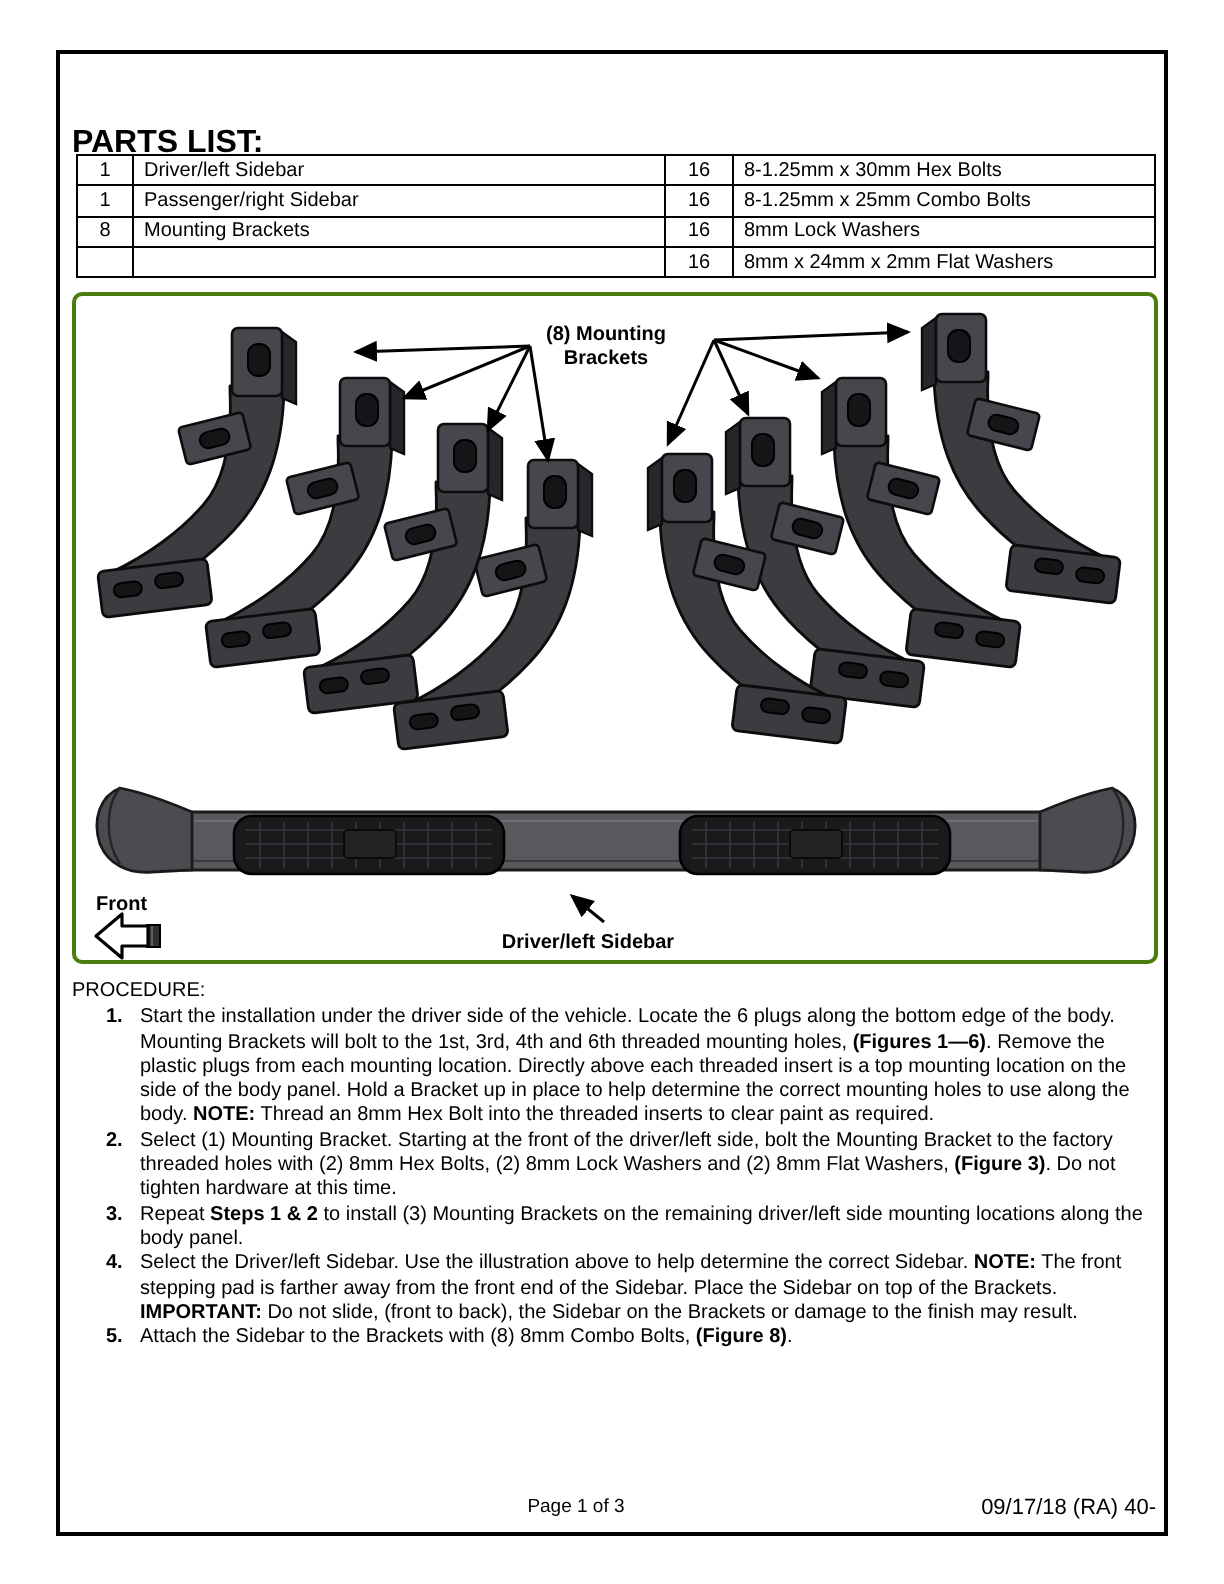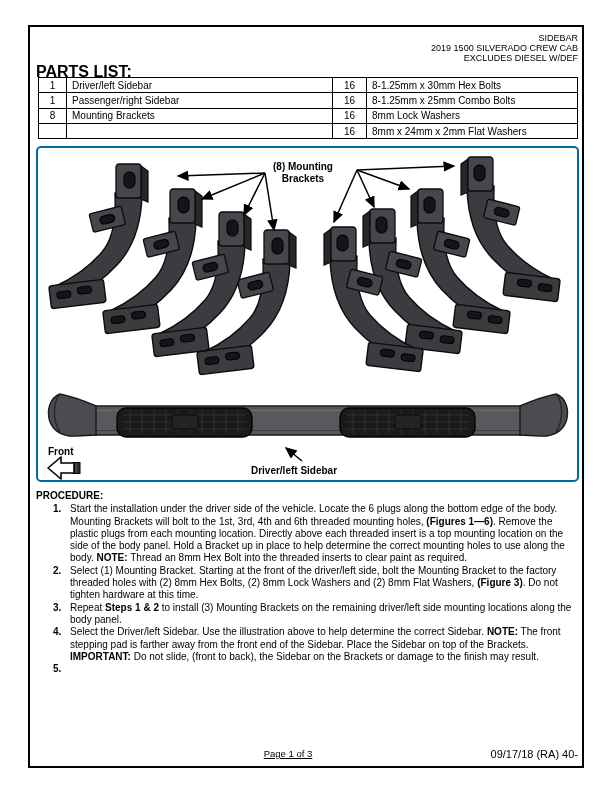--- a/index.html
+++ b/index.html
@@ -4,49 +4,44 @@
 <style>
   html,body{margin:0;padding:0;}
   body{width:612px;height:792px;background:#fff;font-family:"Liberation Sans",sans-serif;color:#000;}
   #page{position:relative;width:612px;height:792px;background:#fff;overflow:hidden;}
   .sheet-border{position:absolute;left:28px;top:25px;width:552px;height:739px;border:2px solid #000;}
   .hdr{position:absolute;right:34px;top:33px;text-align:right;font-size:9px;line-height:10px;}
   .parts-title{position:absolute;left:36px;top:63px;font-size:16px;font-weight:bold;}
   table.parts{position:absolute;left:38px;top:77px;border-collapse:collapse;table-layout:fixed;}
   table.parts td{border:1px solid #000;height:14.3px;font-size:10px;padding:0 5px;overflow:hidden;white-space:nowrap;}
   table.parts td.qty{text-align:center;padding:0;}
-  .illus{position:absolute;left:36px;top:146px;width:539px;height:332px;border:2px solid #0369a1;border-radius:5px;overflow:hidden;}
+  .illus{position:absolute;left:36px;top:146px;width:539px;height:332px;border:2px solid #4d7c0f;border-radius:5px;overflow:hidden;}
   .illus svg{display:block;width:100%;height:100%;}
   .proc{position:absolute;left:36px;top:490px;width:542px;font-size:10px;line-height:12.3px;}
-  .proc-title{font-weight:bold;}
+  .proc-title{font-weight:normal;}
   .intro{font-weight:bold;width:508px;}
   .steps{margin-top:1px;}
   .step{position:relative;padding-left:34px;}
   .step .num{position:absolute;left:17px;top:0;font-weight:bold;}
-  .footer-center{position:absolute;left:28px;top:748px;width:520px;text-align:center;font-size:9.5px;text-decoration:underline;}
+  .footer-center{position:absolute;left:28px;top:748px;width:520px;text-align:center;font-size:9.5px;}
   .footer-right{position:absolute;right:34px;top:748px;font-size:11px;}
   
   .bk{fill:#3b3c40;stroke:#0c0c0c;stroke-width:1.4;stroke-linejoin:round;}
   .bk2{fill:#46474c;stroke:#0c0c0c;stroke-width:1.3;}
   .bk3{fill:#26272a;stroke:#0c0c0c;stroke-width:1.2;}
   .slot{fill:#151517;stroke:#000;stroke-width:1;}
   .arr{stroke:#000;stroke-width:1.5;fill:none;marker-end:url(#ah);}
   .svglbl{font-family:"Liberation Sans",sans-serif;font-size:10px;font-weight:bold;fill:#000;}
 </style>
 </head>
 <body>
 
 <div id="page">
   <div class="sheet-border"></div>
 
-  <div class="hdr">
-    <div>SIDEBAR</div>
-    <div>2019 1500 SILVERADO CREW CAB</div>
-    <div>EXCLUDES DIESEL W/DEF</div>
-  </div>
 
   <div class="parts-title">PARTS LIST:</div>
 
   <table class="parts">
     <colgroup>
       <col style="width:28px">
         <col style="width:266px">
         <col style="width:34px">
         <col style="width:211px">
     </colgroup>
@@ -171,19 +166,19 @@
     </svg>
   </div>
 
   <div class="proc">
     <div class="proc-title">PROCEDURE:</div>
     <div class="steps">
         <div class="step"><span class="num">1.</span><span><span>Start the installation under the driver side of the vehicle. Locate the 6 plugs along the bottom edge of the body. Mounting Brackets will bolt to the 1st, 3rd, 4th and 6th threaded mounting holes, </span><b>(Figures 1—6)</b><span>. Remove the plastic plugs from each mounting location. Directly above each threaded insert is a top mounting location on the side of the body panel. Hold a Bracket up in place to help determine the correct mounting holes to use along the body. </span><b>NOTE:</b><span> Thread an 8mm Hex Bolt into the threaded inserts to clear paint as required.</span></span></div>
         <div class="step"><span class="num">2.</span><span><span>Select (1) Mounting Bracket. Starting at the front of the driver/left side, bolt the Mounting Bracket to the factory threaded holes with (2) 8mm Hex Bolts, (2) 8mm Lock Washers and (2) 8mm Flat Washers, </span><b>(Figure 3)</b><span>. Do not tighten hardware at this time.</span></span></div>
         <div class="step"><span class="num">3.</span><span><span>Repeat </span><b>Steps 1 &amp; 2</b><span> to install (3) Mounting Brackets on the remaining driver/left side mounting locations along the body panel.</span></span></div>
         <div class="step"><span class="num">4.</span><span><span>Select the Driver/left Sidebar. Use the illustration above to help determine the correct Sidebar. </span><b>NOTE:</b><span> The front stepping pad is farther away from the front end of the Sidebar. Place the Sidebar on top of the Brackets. </span><b>IMPORTANT:</b><span> Do not slide, (front to back), the Sidebar on the Brackets or damage to the finish may result.</span></span></div>
-        <div class="step"><span class="num">5.</span></div>
+        <div class="step"><span class="num">5.</span><span><span>Attach the Sidebar to the Brackets with (8) 8mm Combo Bolts, </span><b>(Figure 8)</b><span>.</span></span></div>
       </div>
   </div>
 
   <div class="footer-center">Page 1 of 3</div>
   <div class="footer-right">09/17/18 (RA) 40-</div>
 </div>
 
 </body></html>

